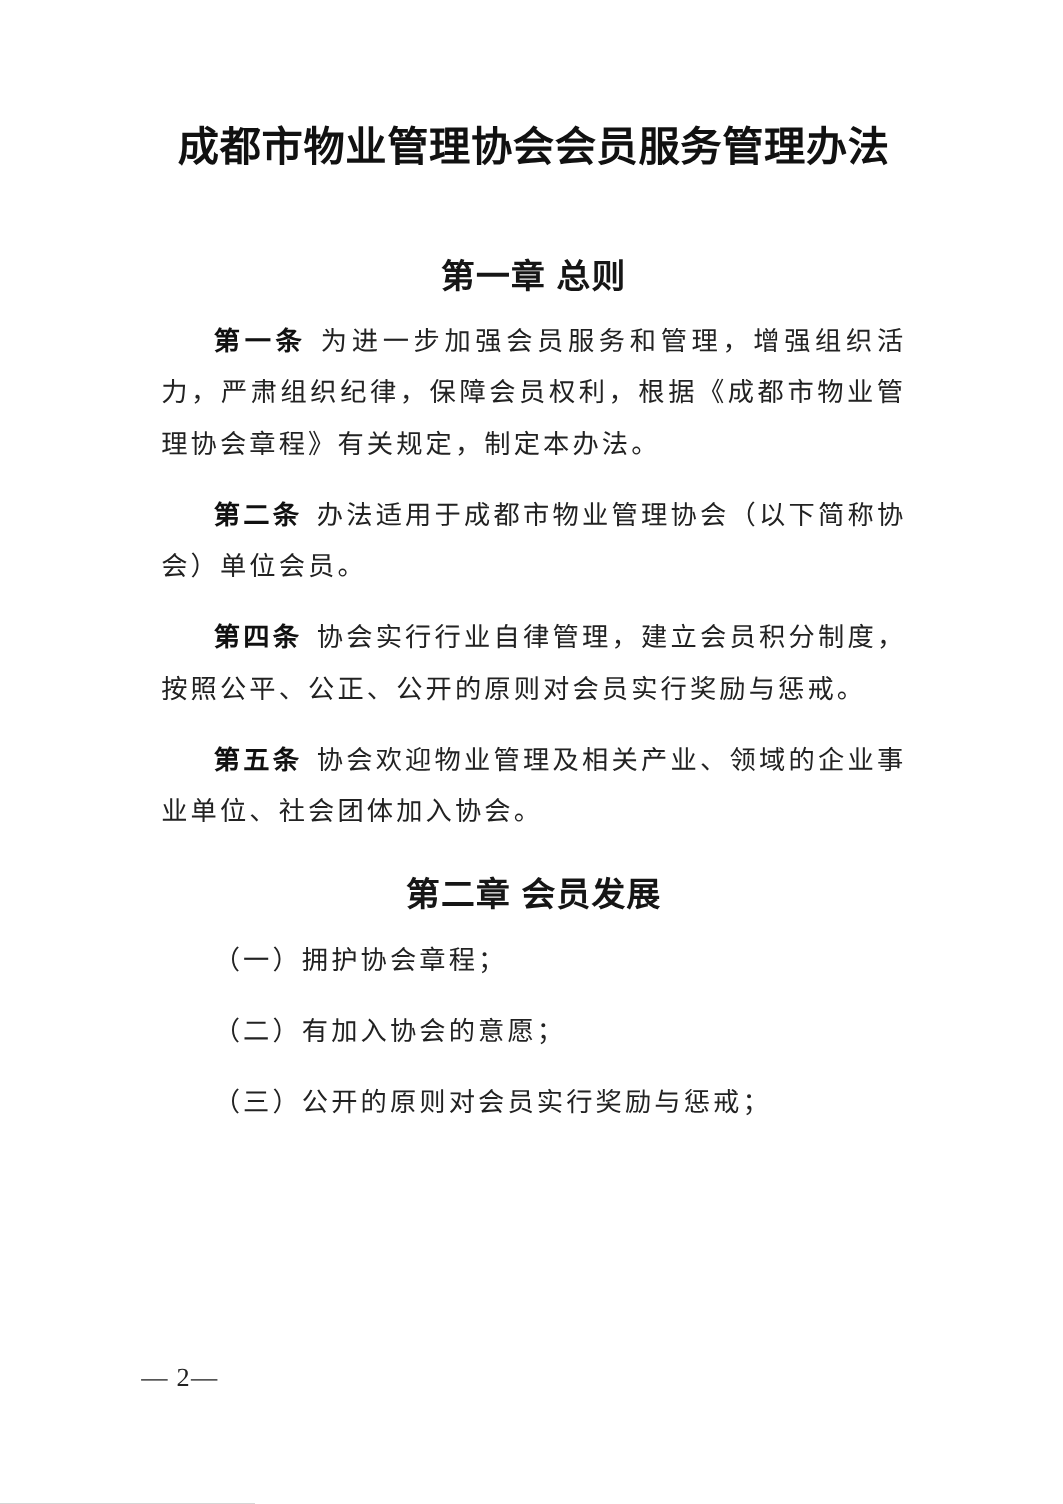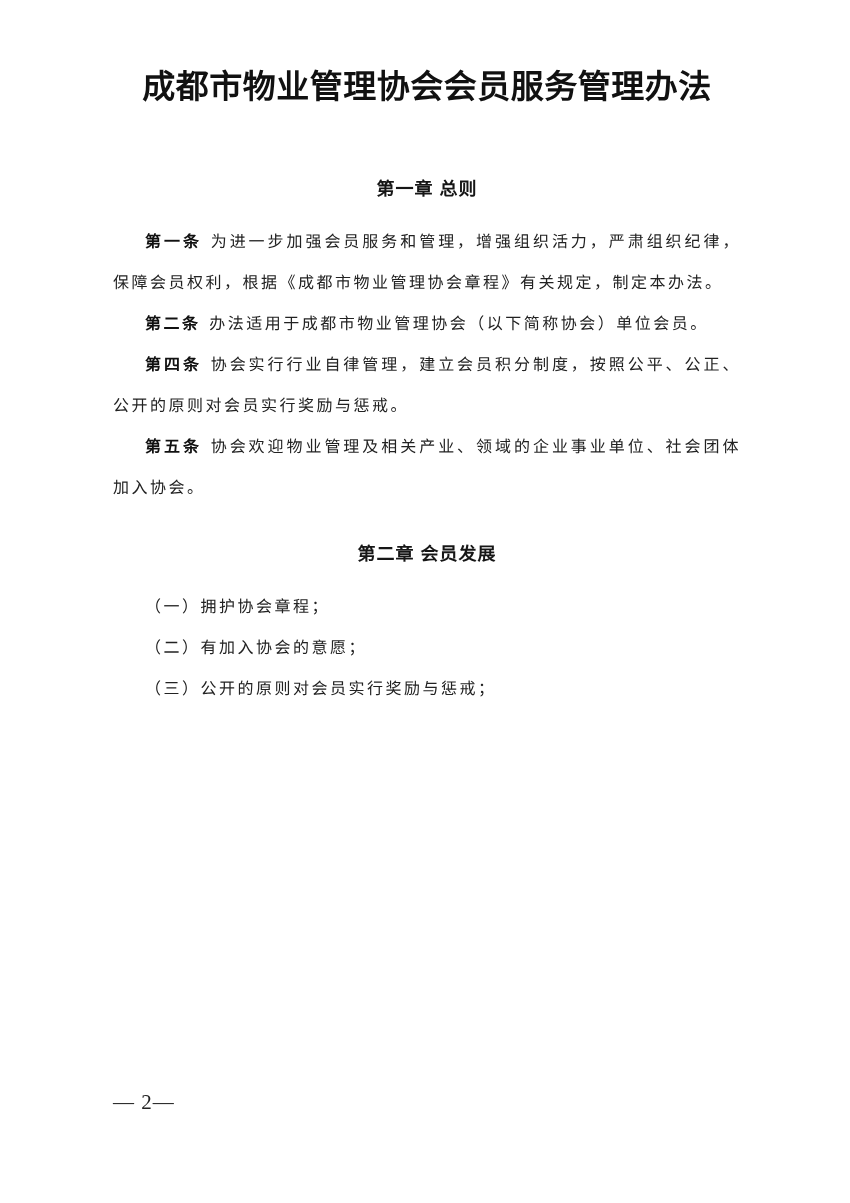--- a/index.html
+++ b/index.html
@@ -14,46 +14,46 @@
     box-sizing: border-box;
   }
   .content {
     position: absolute;
     left: 113px;
     top: 0;
     width: 628px;
   }
   .doc-title {
     margin: 0;
-    padding-top: 66px;
+    padding-top: 98px;
     text-align: center;
     font-family: "Liberation Serif", "DejaVu Serif", serif;
     font-weight: bold;
     font-size: 33px;
     line-height: 42px;
     letter-spacing: 0.5px;
     color: #111;
     white-space: nowrap;
   }
   .chapter-heading {
     margin: 66px 0 17px 0;
     text-align: center;
     font-family: "Liberation Sans", "DejaVu Sans", sans-serif;
     font-weight: bold;
-    font-size: 18px;
+    font-size: 27px;
     line-height: 30px;
     letter-spacing: 1px;
     color: #161616;
   }
   .chapter-heading + .body-para { margin-top: 0; }
   #doc-body .chapter-heading:not(:first-child) { margin-top: 31px; }
   .body-para {
-    margin: 0;
+    margin: 16px;
     font-family: "Liberation Serif", "DejaVu Serif", serif;
-    font-size: 16px;
+    font-size: 21px;
     line-height: 41px;
     letter-spacing: 2.5px;
     text-indent: 2em;
     text-align: justify;
     text-justify: inter-character;
     color: #222;
   }
   .article-label {
     font-weight: bold;
     margin-right: 0.55em;

